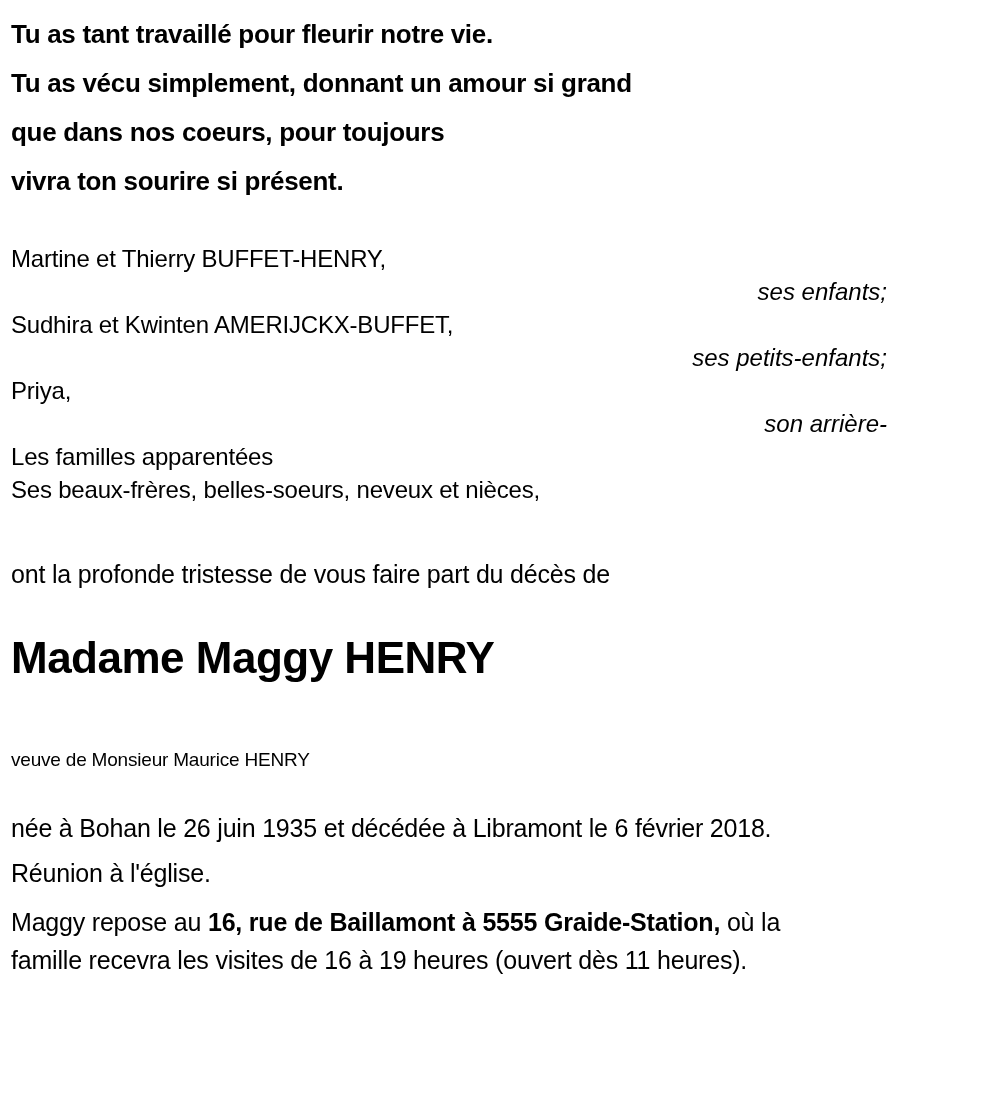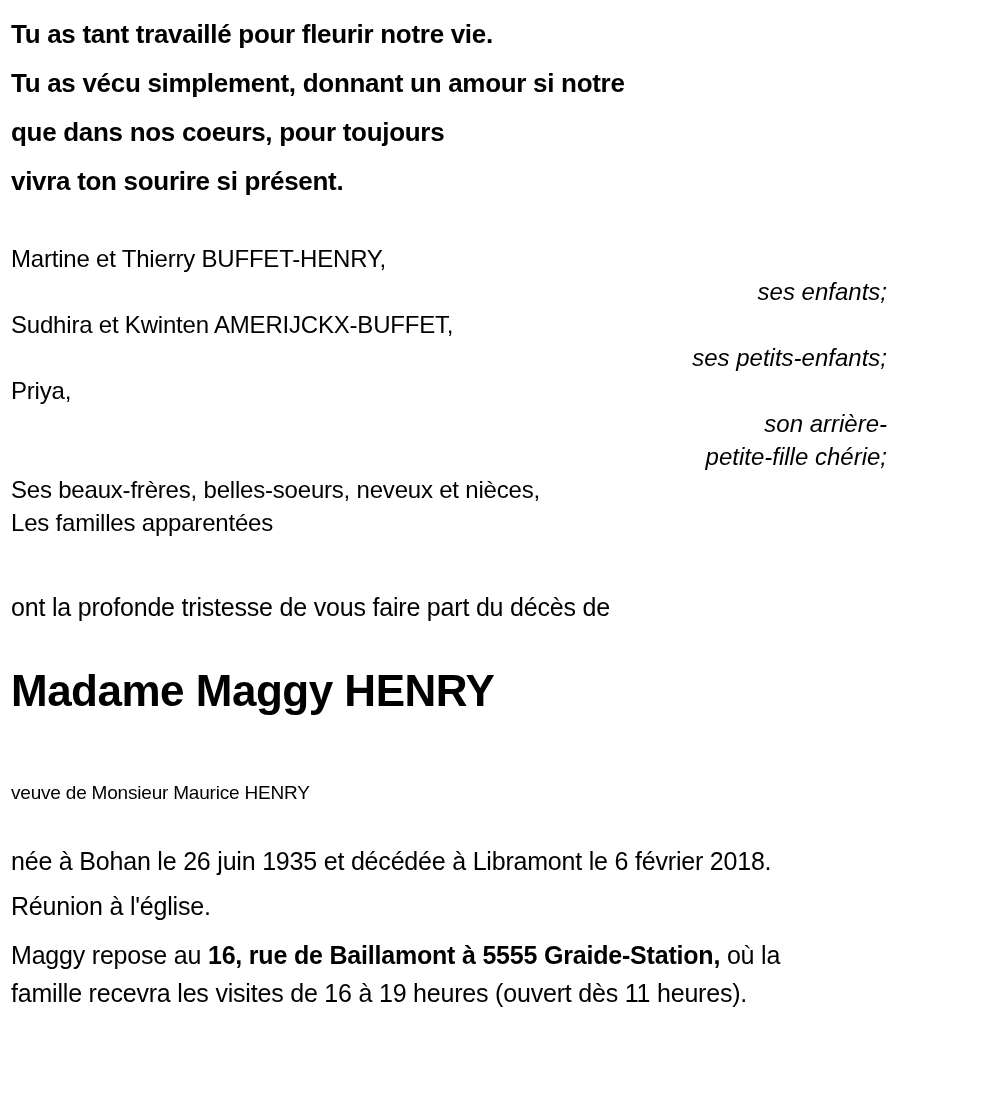--- a/index.html
+++ b/index.html
@@ -99,35 +99,34 @@
   }
   .bold-seg { font-weight: 700; }
 </style>
 </head>
 <body>
 
 <div class="page">
 
   <div class="poem">
     <div class="poem-line">Tu as tant travaillé pour fleurir notre vie.</div>
-    <div class="poem-line">Tu as vécu simplement, donnant un amour si notre</div>
+    <div class="poem-line">Tu as vécu simplement, donnant un amour si grand</div>
     <div class="poem-line">que dans nos coeurs, pour toujours</div>
     <div class="poem-line">vivra ton sourire si présent.</div>
   </div>
 
   <div class="family">
     <div class="names">Martine et Thierry BUFFET-HENRY,</div>
     <div class="relation">ses enfants;</div>
     <div class="names">Sudhira et Kwinten AMERIJCKX-BUFFET,</div>
     <div class="relation">ses petits-enfants;</div>
     <div class="names">Priya,</div>
     <div class="relation">son arrière-</div>
-    <div class="relation">petite-fille chérie;</div>
+    <div class="names">Les familles apparentées</div>
     <div class="names">Ses beaux-frères, belles-soeurs, neveux et nièces,</div>
-    <div class="names">Les familles apparentées</div>
   </div>
 
   <div class="intro">ont la profonde tristesse de vous faire part du décès de</div>
 
   <h1 class="deceased-heading">Madame Maggy HENRY</h1>
 
   <div class="widow">veuve de Monsieur Maurice HENRY</div>
 
   <div class="dates">née à Bohan le 26 juin 1935 et décédée à Libramont le 6 février 2018.</div>
 

